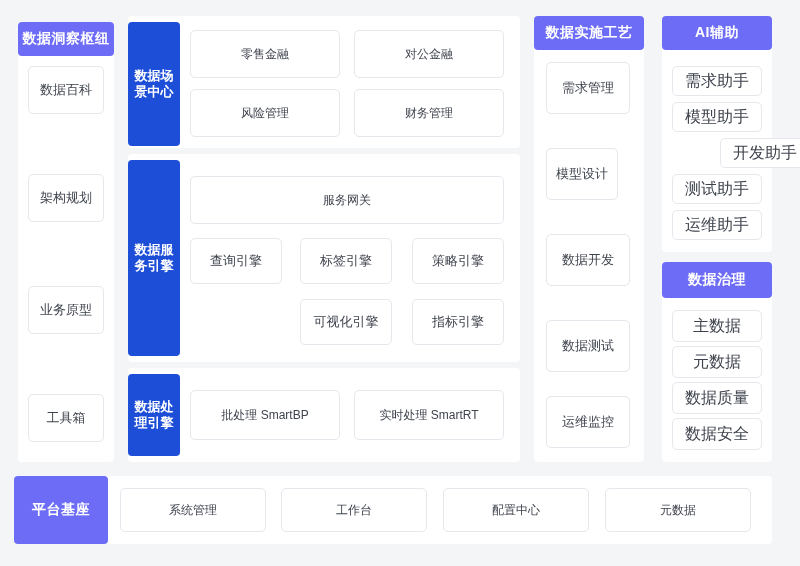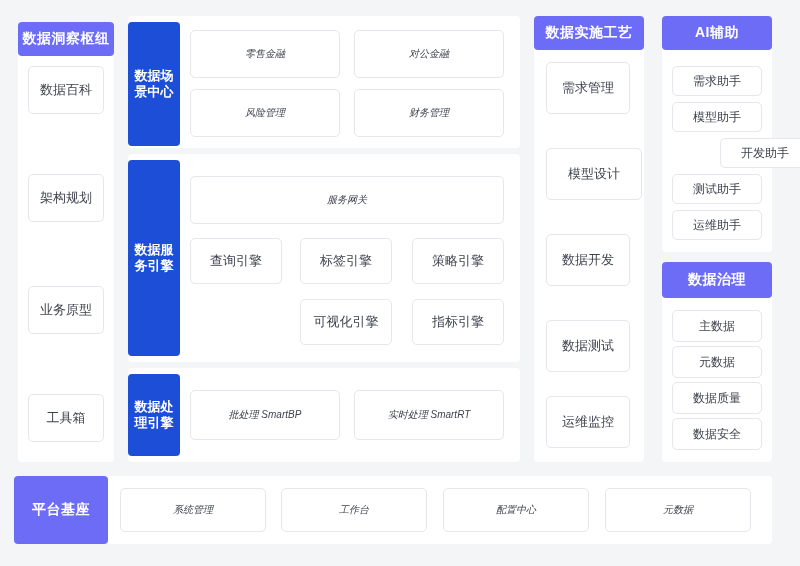--- a/index.html
+++ b/index.html
@@ -61,22 +61,22 @@
     border: 1px solid #e6e7ec;
     border-radius: 5px;
     display: flex;
     align-items: center;
     justify-content: center;
     font-size: 13px;
     color: #3f434d;
     white-space: nowrap;
   }
 
-  .tile.sm { font-size: 12px; }
-  .tile.lg { font-size: 10px; font-style: italic; }
+  .tile.sm { font-size: 16px; }
+  .tile.lg { font-size: 12px; }
 </style>
 </head>
 <body>
 
 <div id="root">
 
   <div class="panel" style="left:18px; top:22px; width:96px; height:440px;"></div>
 
   <div class="hdr" style="left:18px; top:22px; width:96px; height:34px;">
     <span>数据洞察枢纽</span>
@@ -155,21 +155,21 @@
 
   <div class="panel" style="left:534px; top:16px; width:110px; height:446px;"></div>
 
   <div class="hdr" style="left:534px; top:16px; width:110px; height:34px;">
     <span>数据实施工艺</span>
   </div>
 
   <div class="tile" style="left:546px; top:62px; width:84px; height:52px;">
     <span>需求管理</span>
   </div>
-  <div class="tile" style="left:546px; top:148px; width:96px; height:52px;">
+  <div class="tile" style="left:546px; top:148px; width:72px; height:52px;">
     <span>模型设计</span>
   </div>
   <div class="tile" style="left:546px; top:320px; width:84px; height:52px;">
     <span>数据测试</span>
   </div>
   <div class="tile" style="left:546px; top:234px; width:84px; height:52px;">
     <span>数据开发</span>
   </div>
   <div class="tile" style="left:546px; top:396px; width:84px; height:52px;">
     <span>运维监控</span>

